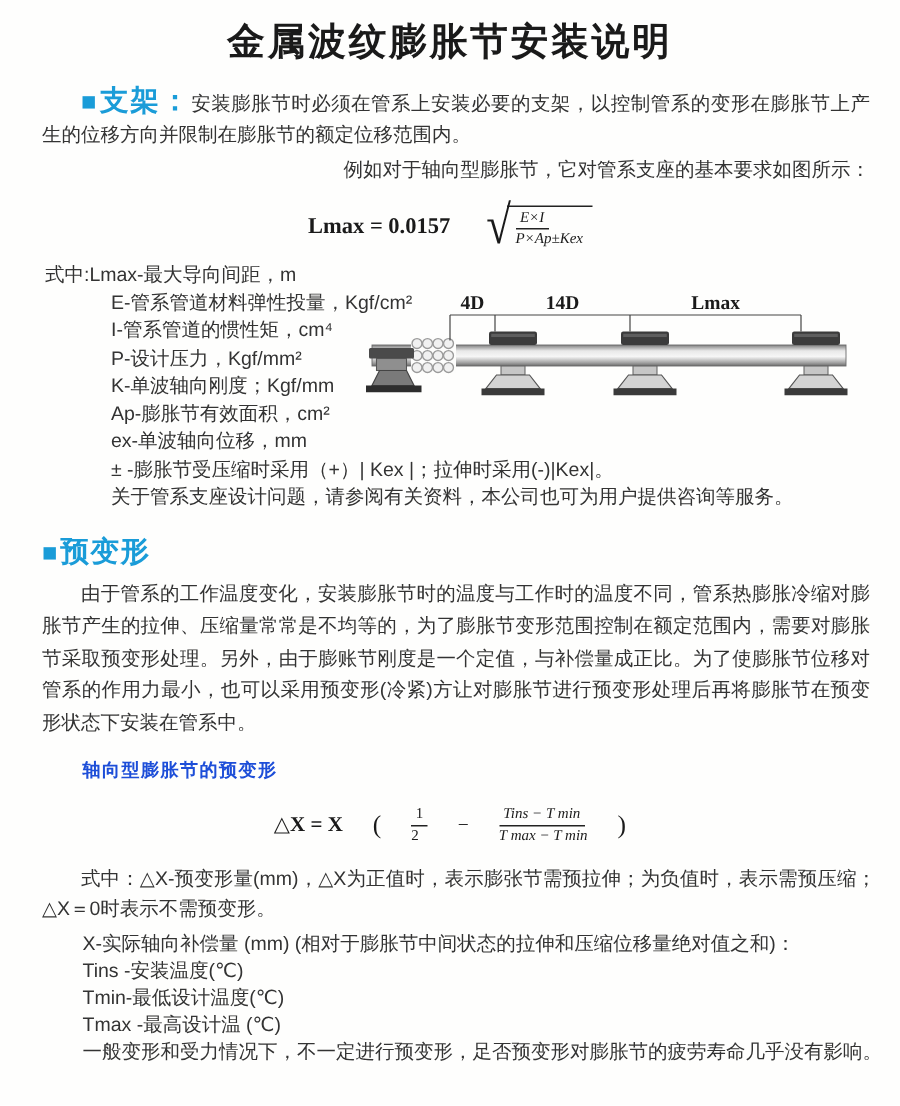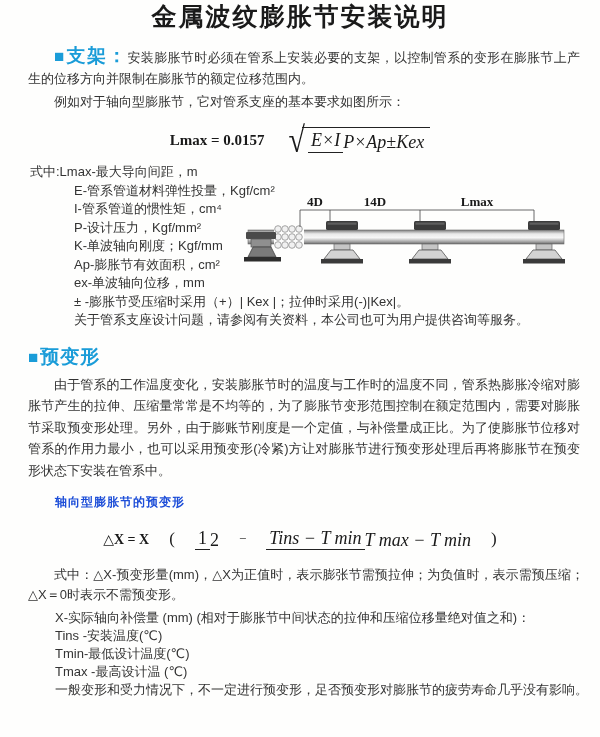--- a/index.html
+++ b/index.html
@@ -3,39 +3,39 @@
 <meta charset="utf-8">
 <style>
   html,body{margin:0;padding:0;background:#ffffff;}
   .page{
     position:relative;width:600px;height:737px;overflow:hidden;
     background:#fefefd;color:#333;
     font-family:"Liberation Sans","DejaVu Sans",sans-serif;
     font-size:13px;
   }
   .title{
-    padding-top:0;text-align:center;
+    padding-top:12px;text-align:center;
     font-size:25px;font-weight:bold;color:#1a1a1a;letter-spacing:2px;line-height:32px;
   }
   
   .p-lead{margin:13px 20px 0 28px;line-height:21px;text-align:justify;text-indent:2em;}
   .sec-head-inline{color:#1a9cd8;font-size:19px;font-weight:bold;letter-spacing:1px;}
   .marker{color:#1a9cd8;font-size:17px;margin-right:1px;}
-  .p-indent{margin:2px 20px 0 28px;line-height:21px;text-indent:2em;}
+  .p-indent{margin:2px 20px 0 28px;line-height:21px;text-indent:2em;text-align:right;}
 
   .formula{
     display:flex;justify-content:center;align-items:center;gap:20px;
     font-family:"Liberation Serif","DejaVu Serif",serif;color:#1a1a1a;
   }
   .f1{margin:8px 0 2px 0;height:40px;}
   .f1-lhs{font-weight:bold;font-size:15px;}
   .sqrt{display:inline-flex;align-items:center;margin-left:4px;}
   .radical{font-size:30px;line-height:1;transform:scaleY(1.2);margin-right:-3px;font-weight:400;}
   .underroot{border-top:1.5px solid #222;padding:2px 6px 0 6px;}
-  .frac{display:inline-flex;flex-direction:row;align-items:flex-end;line-height:1.15;font-size:18px;vertical-align:middle;}
+  .frac{display:inline-flex;flex-direction:column;align-items:flex-start;line-height:1.15;font-size:10px;vertical-align:middle;}
   .fnum{border-bottom:1px solid #222;padding:0 3px 1px 3px;white-space:nowrap;}
   .fden{padding-top:1px;white-space:nowrap;}
   .it{font-style:italic;}
 
   .defs{margin:3px 20px 0 30px;line-height:18.5px;}
   .def-line{white-space:nowrap;}
   .def-ind{margin-left:44px;}
 
   
   .diagram{position:absolute;left:244px;top:190px;}

